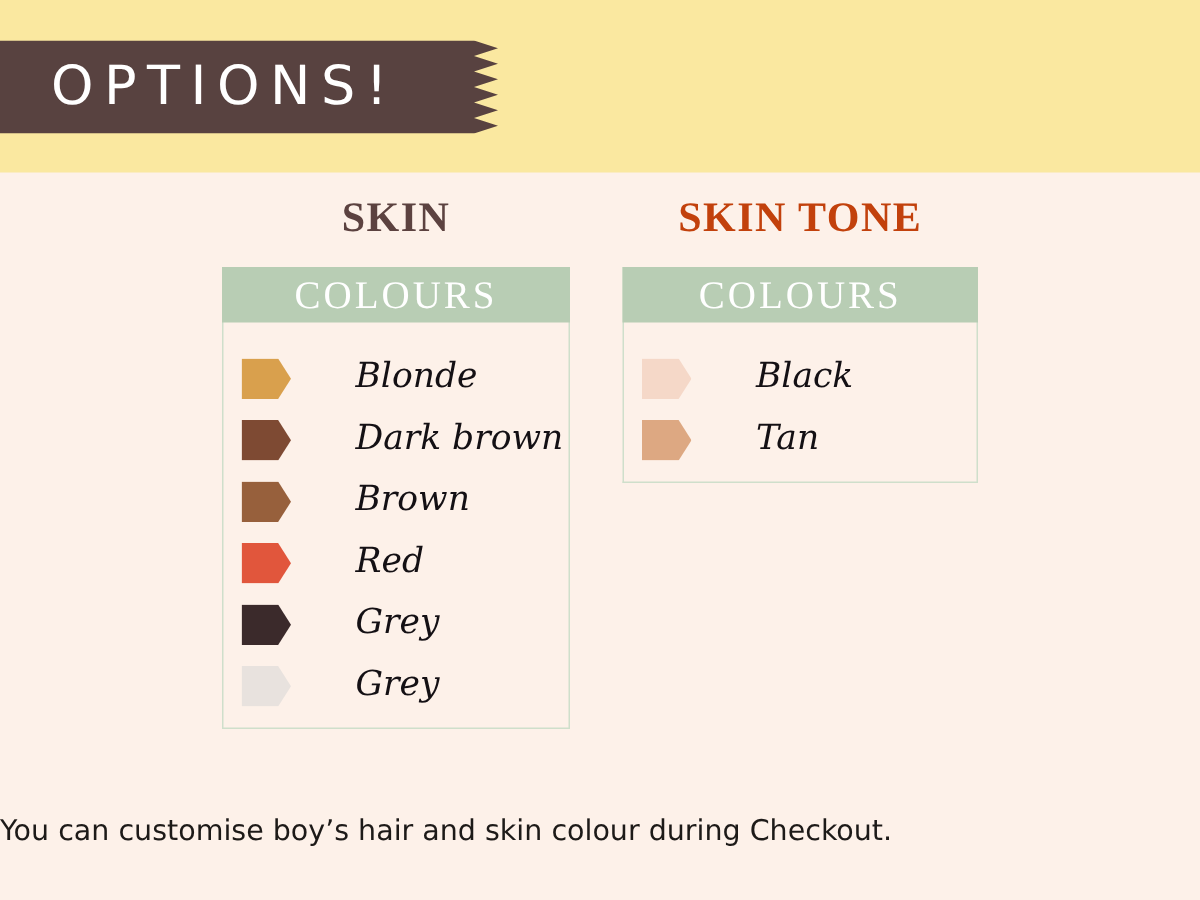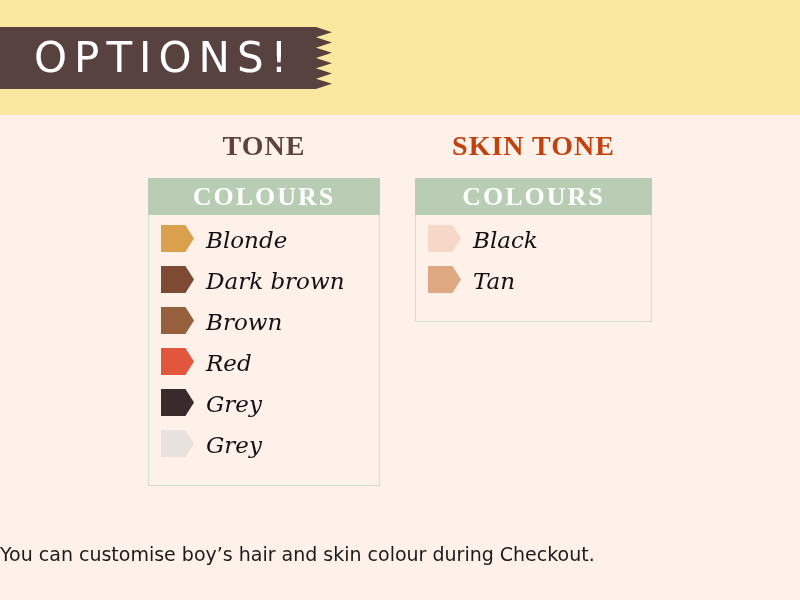--- a/index.html
+++ b/index.html
@@ -26,21 +26,21 @@
   .ribbon-body {
     position:absolute; left:0; top:0;
     width:332px; height:62px;
   }
   .ribbon-label {
     position:absolute; left:34px; top:0;
     width:270px; height:62px;
     display:flex; align-items:center; justify-content:flex-start;
     color:#FFFFFF;
     font-family:"DejaVu Sans", sans-serif;
-    font-size:42px;
+    font-size:36px;
     font-weight:400;
     letter-spacing:7px;
     line-height:62px;
     white-space:nowrap;
   }
 
   
   .columns {
     position:absolute; left:0; top:130px;
     width:800px; height:390px;
@@ -72,37 +72,38 @@
     border-top:none;
   }
   .card-header {
     height:37px;
     background:#B8CDB4;
     display:flex; align-items:center; justify-content:center;
     margin:-0px -1px 0 -1px;
   }
   .card-header-label {
     font-family:"Liberation Serif", serif;
-    font-weight:700;
+    font-weight:400;
     font-size:26px;
     color:#FFFFFF;
     letter-spacing:2px;
     line-height:30px;
     white-space:nowrap;
   }
   .card-body {
     padding:10px 0 14px 0;
   }
 
   
   .swatch-row {
     display:flex;
-    align-items:flex-start;
+    align-items:flex-end;
     height:41px;
     padding-left:12px;
+    gap:31px;
   }
   .swatch {
     width:33px; height:27px;
     flex:0 0 33px;
     clip-path:polygon(0% 0%, 74% 0%, 100% 50%, 74% 100%, 0% 100%);
   }
   .swatch-label {
     margin-left:12px;
     font-family:"DejaVu Serif", serif;
     font-style:italic;
@@ -134,21 +135,21 @@
 <div class="ribbon">
   <svg class="ribbon-body" viewBox="0 0 332 62" preserveAspectRatio="none">
     <polygon id="ribbon-poly" points="0,0 316,0 332,5.17 316,10.33 332,15.5 316,20.67 332,25.83 316,31 332,36.17 316,41.33 332,46.5 316,51.67 332,56.83 316,62 0,62" fill="#584240"></polygon>
   </svg>
   <div class="ribbon-label">OPTIONS!</div>
 </div>
 
 <div class="columns">
 
   <div class="column hair">
-    <div class="col-title" style="color: rgb(92, 66, 64);">TONE</div>
+    <div class="col-title" style="color: rgb(92, 66, 64);">SKIN</div>
     <div class="card" style="border-color: rgb(207, 223, 203);">
       <div class="card-header" style="background: rgb(184, 205, 180);">
         <span class="card-header-label">COLOURS</span>
       </div>
       <div class="card-body">
 
         <div class="swatch-row">
           <span class="swatch" style="background: rgb(217, 160, 77);"></span>
           <span class="swatch-label">Blonde</span>
         </div>

